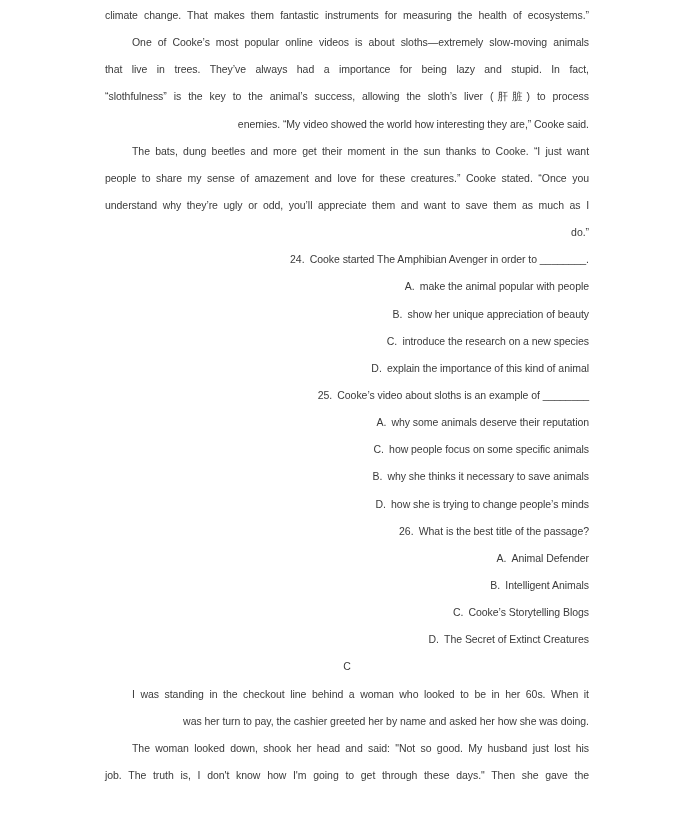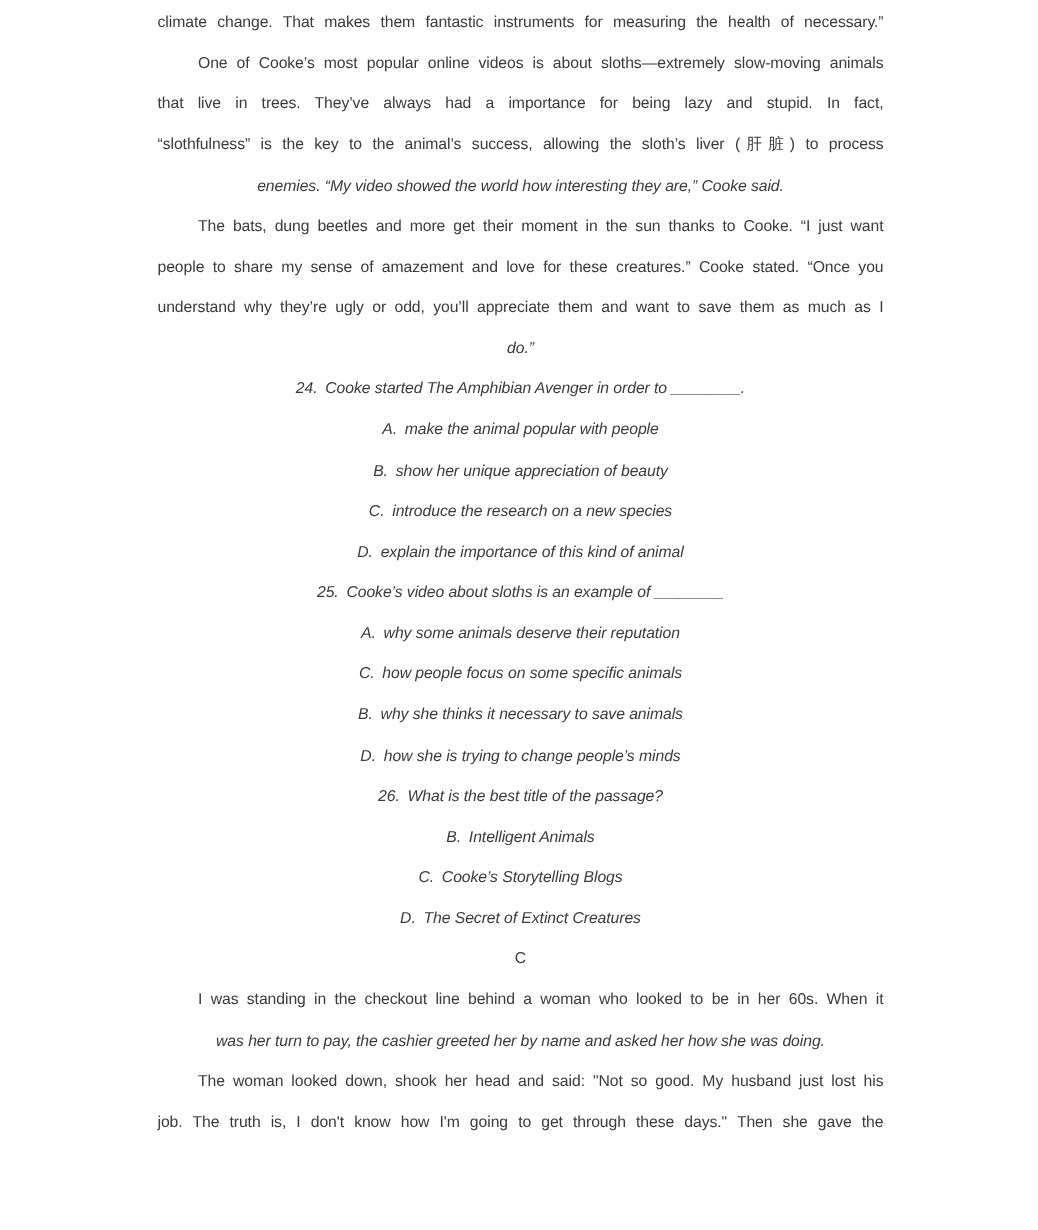--- a/index.html
+++ b/index.html
@@ -29,39 +29,38 @@
     line-height: 27.15px;
     overflow: visible;
   }
   
   .j {
     text-align: justify;
     text-align-last: justify;
   }
   
   .l {
-    text-align: center;
+    text-align: right;
     white-space: nowrap;
-    font-style: italic;
   }
   
   .c {
     text-align: center;
   }
   
   .in {
     text-indent: 27px;
   }
 </style>
 </head>
 <body>
 
 <div class="doc">
 
-  <div class="line j">climate change. That makes them fantastic instruments for measuring the health of necessary.”</div>
+  <div class="line j">climate change. That makes them fantastic instruments for measuring the health of ecosystems.”</div>
   <div class="line j in">One of Cooke’s most popular online videos is about sloths—extremely slow-moving animals</div>
   <div class="line j">that live in trees. They’ve always had a importance for being lazy and stupid. In fact,</div>
   <div class="line j">“slothfulness” is the key to the animal’s success, allowing the sloth’s liver (肝脏) to process</div>
   <div class="line l">enemies. “My video showed the world how interesting they are,” Cooke said.</div>
   <div class="line j in">The bats, dung beetles and more get their moment in the sun thanks to Cooke. “I just want</div>
   <div class="line j">people to share my sense of amazement and love for these creatures.” Cooke stated. “Once you</div>
   <div class="line j">understand why they’re ugly or odd, you’ll appreciate them and want to save them as much as I</div>
   <div class="line l">do.”</div>
 
   <div class="line l">24. Cooke started The Amphibian Avenger in order to ________.</div>
@@ -70,20 +69,21 @@
   <div class="line l">C. introduce the research on a new species</div>
   <div class="line l">D. explain the importance of this kind of animal</div>
 
   <div class="line l">25. Cooke’s video about sloths is an example of ________</div>
   <div class="line l">A. why some animals deserve their reputation</div>
   <div class="line l">C. how people focus on some specific animals</div>
   <div class="line l">B. why she thinks it necessary to save animals</div>
   <div class="line l">D. how she is trying to change people’s minds</div>
 
   <div class="line l">26. What is the best title of the passage?</div>
+  <div class="line l">A. Animal Defender</div>
   <div class="line l">B. Intelligent Animals</div>
   <div class="line l">C. Cooke’s Storytelling Blogs</div>
   <div class="line l">D. The Secret of Extinct Creatures</div>
 
   <div class="line c">C</div>
 
   <div class="line j in">I was standing in the checkout line behind a woman who looked to be in her 60s. When it</div>
   <div class="line l">was her turn to pay, the cashier greeted her by name and asked her how she was doing.</div>
   <div class="line j in">The woman looked down, shook her head and said: "Not so good. My husband just lost his</div>
   <div class="line j">job. The truth is, I don't know how I'm going to get through these days." Then she gave the</div>

